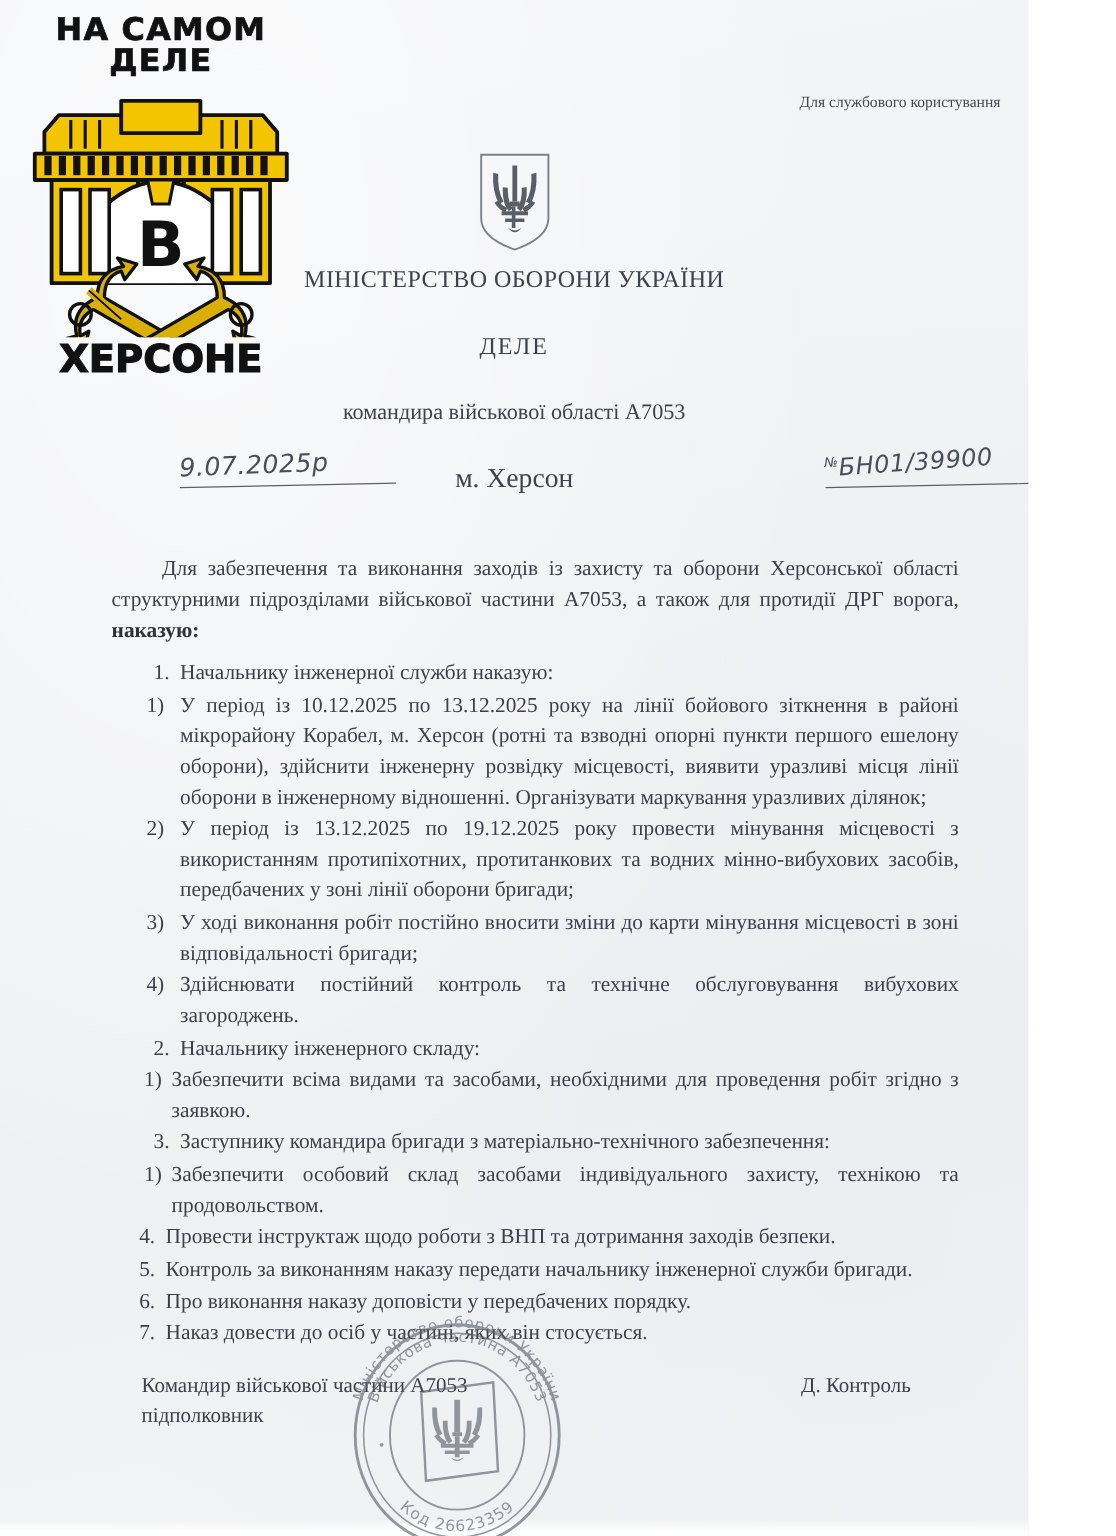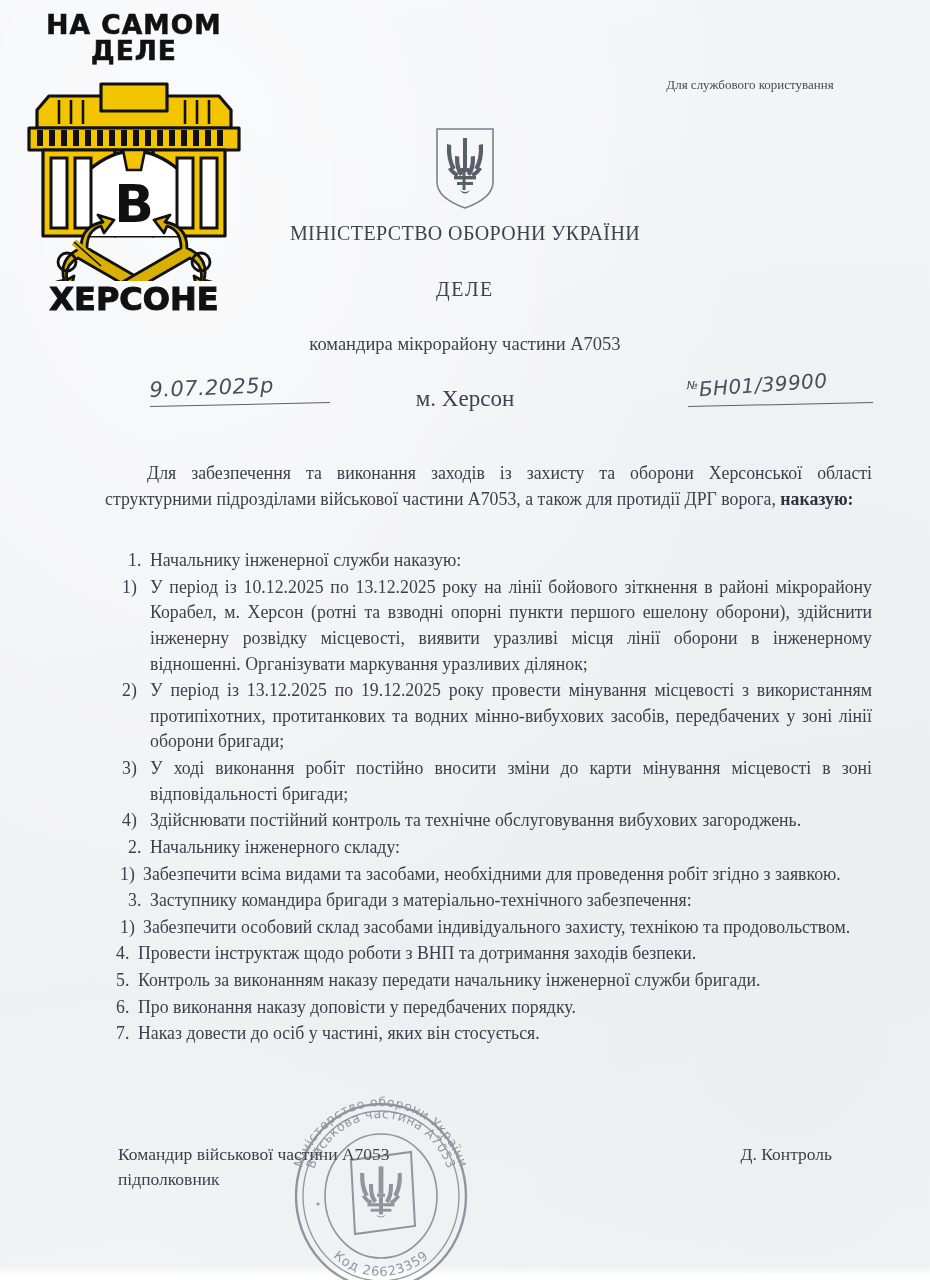--- a/index.html
+++ b/index.html
@@ -8,21 +8,21 @@
   }
   body {
     width: 930px;
     height: 1280px;
     background: #ffffff;
     font-family: "Liberation Serif", "DejaVu Serif", serif;
     overflow: hidden;
   }
   .page {
     position: relative;
-    width: 930px;
+    width: 857px;
     height: 1280px;
     background: linear-gradient(170deg, #f4f5f7 0%, #f1f2f4 40%, #eff0f2 70%, #f3f4f6 100%);
     color: #3a3d45;
     box-sizing: border-box;
     overflow: hidden;
   }
   .paper-noise {
     position: absolute;
     inset: 0;
     pointer-events: none;
@@ -163,21 +163,21 @@
   .hw-rule {
     border-bottom: 1.4px solid #5b5f68;
     margin-top: 2px;
     transform: rotate(-1.2deg);
   }
   .hw-sup { font-size: 11px; vertical-align: super; }
 
   
   .intro {
     position: absolute;
-    left: 105px;
+    left: 93px;
     right: 58px;
     top: 448px;
     font-size: 17.8px;
     line-height: 1.47;
     text-align: justify;
     text-indent: 42px;
     color: #3d4048;
     margin-top: 12px;
   }
   .intro b { font-weight: 700; color: #2f323a; }
@@ -347,21 +347,21 @@
           <path d="M41 30 q0.5 14 -5 20 l-3.2 -2.4 q4.4 -6 4 -17.2 z"></path>
 
           <path d="M20 50 h22 v3.4 h-22 z"></path>
           <path d="M23 56 h16 v3 h-16 z"></path>
         </g>
       </svg>
     </div>
 
     <div class="ministry">МІНІСТЕРСТВО ОБОРОНИ УКРАЇНИ</div>
     <div class="order-word">ДЕЛЕ</div>
-    <div class="commander-line">командира мікрорайону частини А7053</div>
+    <div class="commander-line">командира військової області А7053</div>
   </div>
 
   <div class="meta-row">
     <div class="meta-date">
       <div class="hw">9.07.2025р</div>
       <div class="hw-rule"></div>
     </div>
 
     <div class="meta-city">м. Херсон</div>
 

